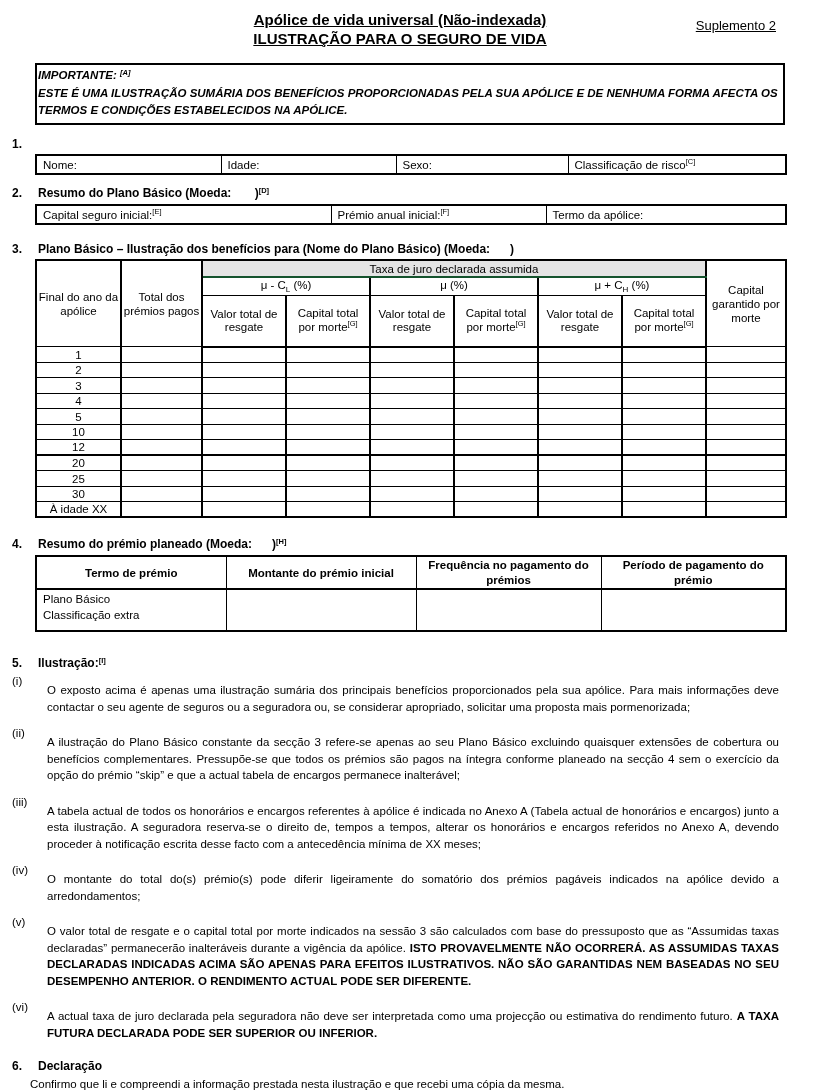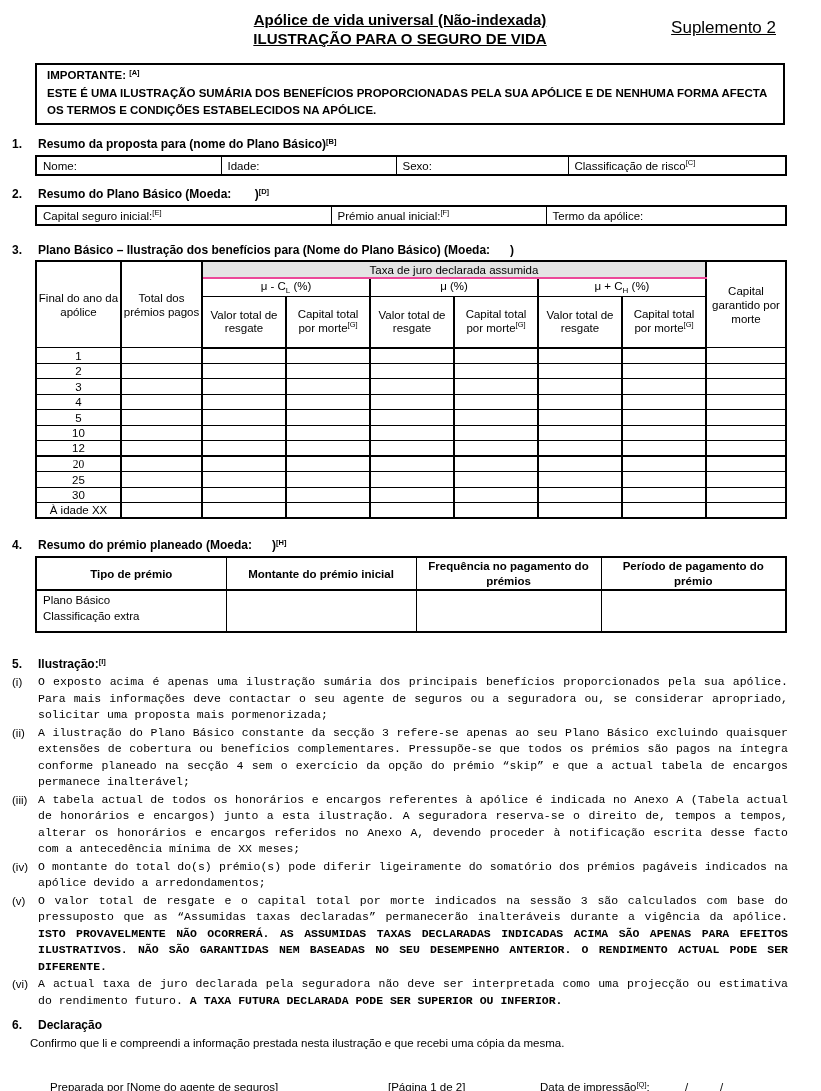--- a/index.html
+++ b/index.html
@@ -6,61 +6,61 @@
   body {
     width:821px; height:1091px; background:#fff; color:#000;
     font-family:"Liberation Sans", sans-serif; font-size:11.5px;
     overflow:hidden;
   }
   .page { position:relative; padding:10px 33px 0 12px; box-sizing:border-box; width:821px; height:1091px; }
 
   
   .title-wrap { text-align:center; }
   .doc-title { font-weight:bold; font-size:15px; line-height:19px; text-decoration:underline; }
-  .supplement { position:absolute; top:18px; right:45px; font-size:17px; text-decoration:underline; }
+  .supplement { position:absolute; top:18px; right:45px; font-size:13px; text-decoration:underline; }
   .company { margin-top:17px; font-weight:bold; font-size:11.5px; letter-spacing:0.2px; }
 
   .sup { font-size:7.5px; position:relative; top:-4.5px; letter-spacing:0; }
 
   
   .important-box { margin:15px 0 0 23px; width:750px; box-sizing:border-box;
-    border:2px solid #000; padding:2px 10px 4px; font-weight:bold; line-height:17px; }
+    border:2px solid #000; padding:2px 1px 4px; font-weight:bold; line-height:17px;font-style:italic; }
 
   
   .sec-head { display:flex; font-weight:bold; font-size:12px; line-height:15px; }
   .sec-num { width:26px; flex:none; }
 
   
   table { border-collapse:collapse; table-layout:fixed; margin-left:23px; width:750px; }
   th, td { box-sizing:border-box; }
 
   
   .t-fields { margin-top:2px; border:2px solid #000; }
   .t-fields td { border:1.5px solid #000; height:19px; padding:1px 6px; font-size:11.5px; vertical-align:middle; }
 
   
   .t3 { border:2px solid #000; margin-top:2px; }
   .t3 th, .t3 td { border:solid #000; border-width:1px 2px; font-weight:normal; text-align:center; vertical-align:middle; font-size:11.5px; }
   .t3 thead .rowspan-cell { line-height:14px; }
-  .t3 .group-cell { background:#e4e4e4; height:17px; border-bottom:2px solid #ec4899; }
+  .t3 .group-cell { background:#e4e4e4; height:17px; border-bottom:2px solid #14532d; }
   .t3 .rate-cell { height:17px; }
   .t3 .subhead th { height:51px; line-height:13.5px; border-bottom:2px solid #000; padding:2px 1px; }
   .t3 sub { font-size:8px; }
   .t3 tbody td { height:15.5px; padding:0 3px; }
-  .t3 tbody tr:nth-child(8) td { border-top-width:2px;font-family:Liberation Serif, serif; }
+  .t3 tbody tr:nth-child(8) td { border-top-width:2px; }
 
   
   .t4 { border:2px solid #000; margin-top:2px; }
   .t4 th { border:1.5px solid #000; border-bottom:2px solid #000; font-weight:bold; text-align:center; height:33px; line-height:14.5px; padding:1px 4px; vertical-align:middle; font-size:11.5px; }
   .t4 td { border:1.5px solid #000; height:42px; vertical-align:top; padding:2px 6px; line-height:15.5px; }
 
   
   .exp { display:flex; margin-top:1px; }
   .exp-label { width:26px; flex:none; line-height:16.5px; }
-  .exp-text { flex:1; text-align:justify; line-height:16.5px; margin:0;font-family:Liberation Mono, monospace; }
+  .exp-text { flex:1; text-align:justify; line-height:16.5px; margin:9px; }
 
   .sec6-body { margin-left:18px; line-height:17px; margin-top:2px; }
 
   
   .footer-row { position:relative; height:17px; }
   .footer-row .abs { position:absolute; white-space:nowrap; }
   .row1 { margin-top:34px; }
   .row2 { margin-top:29px; }
 
   .mt-sec1 { margin-top:12px; }
@@ -82,21 +82,20 @@
   <div class="supplement">Suplemento 2</div>
 
   <div class="important-box">
     <span>IMPORTANTE: </span><span class="sup">[A]</span><br>
     <span>ESTE É UMA ILUSTRAÇÃO SUMÁRIA DOS BENEFÍCIOS PROPORCIONADAS PELA SUA APÓLICE E DE NENHUMA FORMA AFECTA OS TERMOS E CONDIÇÕES ESTABELECIDOS NA APÓLICE.</span>
   </div>
 
   <div class="mt-sec1">
     <div class="sec-head">
       <span class="sec-num">1.</span>
-      <span><span>Resumo da proposta para (nome do Plano Básico)</span><span class="sup">[B]</span></span>
     </div>
     <table class="t-fields">
       <colgroup>
           <col style="width:185px">
           <col style="width:175px">
           <col style="width:172px">
           <col style="width:218px">
         </colgroup>
       <tbody>
           <tr>
@@ -301,21 +300,21 @@
     </div>
     <table class="t4">
       <colgroup>
           <col style="width:190px">
           <col style="width:190px">
           <col style="width:185px">
           <col style="width:185px">
         </colgroup>
       <thead>
         <tr>
-          <th>Tipo de prémio</th>
+          <th>Termo de prémio</th>
           <th>Montante do prémio inicial</th>
           <th>Frequência no pagamento do prémios</th>
           <th>Período de pagamento do prémio</th>
         </tr>
       </thead>
       <tbody>
         <tr>
           <td>
             <div>Plano Básico</div>
             <div>Classificação extra</div>

